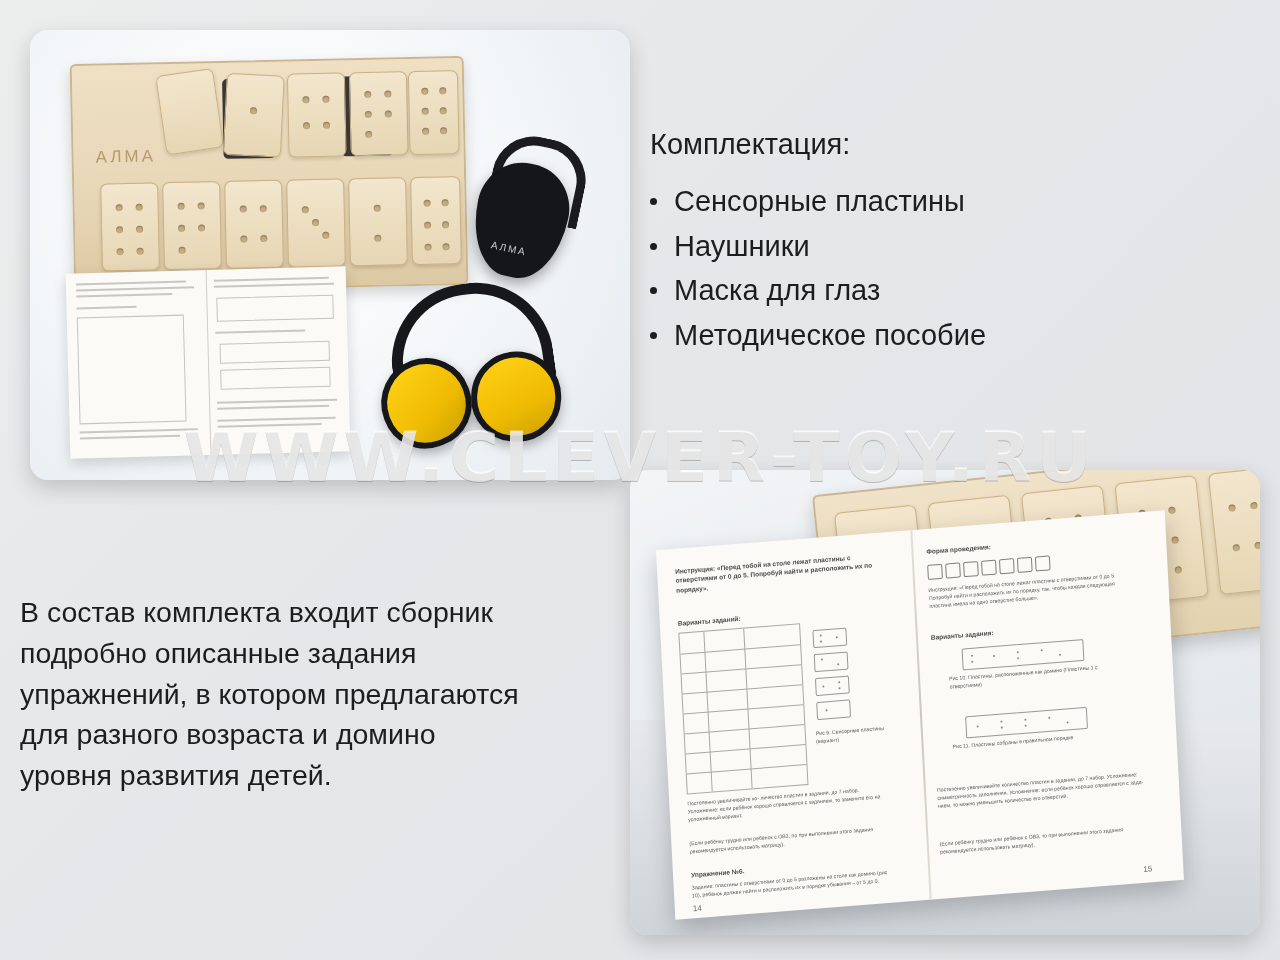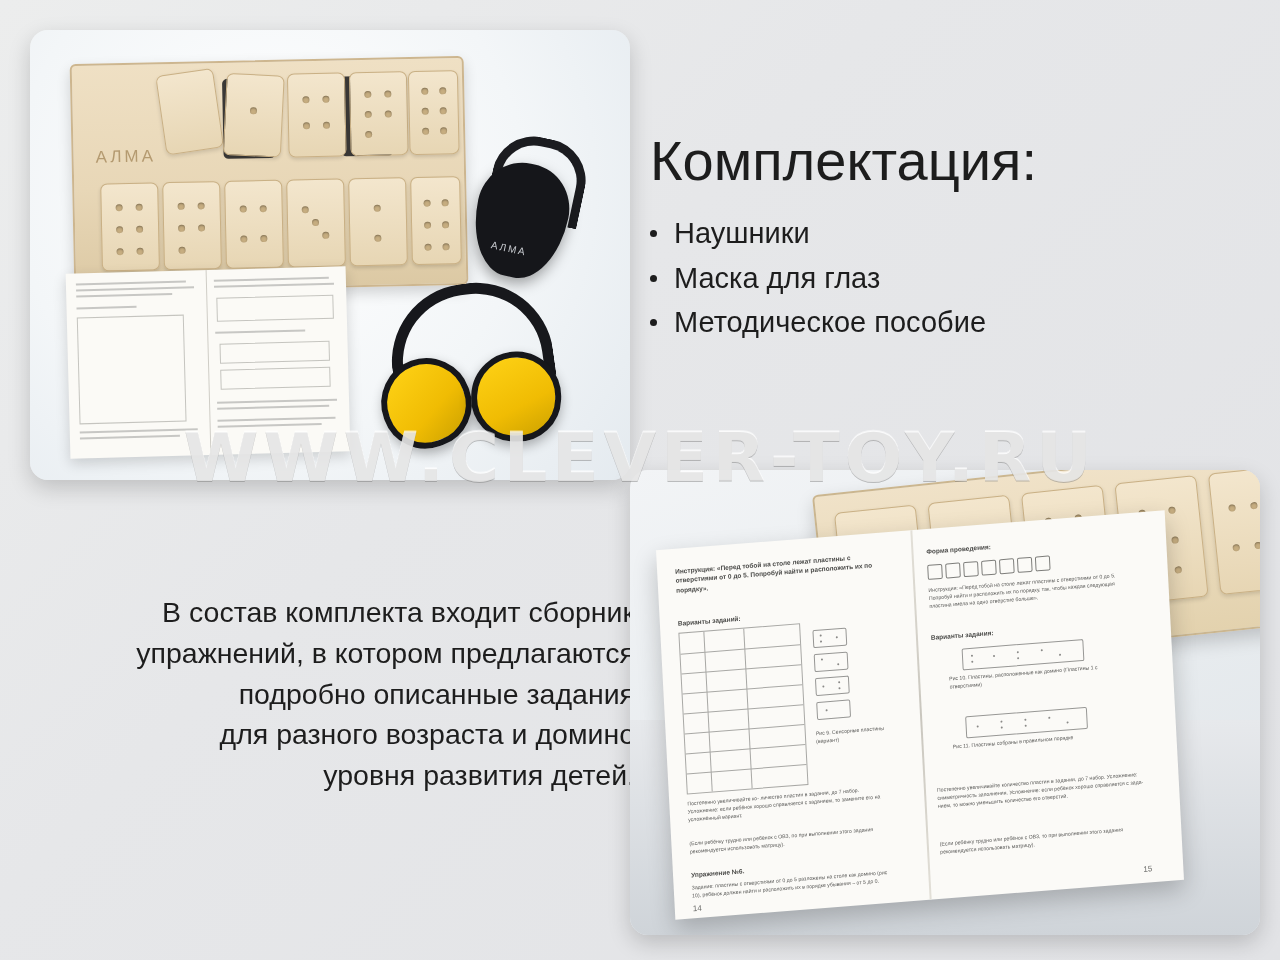--- a/index.html
+++ b/index.html
@@ -289,21 +289,21 @@
   }
 
   
   #spec-block {
     position: absolute;
     left: 650px;
     top: 128px;
     width: 600px;
   }
   .spec-title {
-    font-size: 56px;
+    font-size: 29px;
     color: #1d1d1d;
     margin: 0 0 18px 0;
     font-weight: normal;
   }
   .spec-list {
     list-style: none;
     margin: 0;
     padding: 0;
   }
   .spec-list li {
@@ -322,21 +322,21 @@
     margin-right: 17px;
     flex: 0 0 auto;
     transform: translateY(-6px);
   }
 
   #desc-block {
     position: absolute;
     left: 20px;
     top: 592px;
     width: 615px;
-    text-align: right;
+    text-align: left;
     font-size: 28.5px;
     line-height: 1.43;
     color: #1d1d1d;
   }
 
   
   #watermark {
     position: absolute;
     left: 0;
     top: 418px;
@@ -463,37 +463,41 @@
       <div class="mini-line" style="left:148px;top:150px;width:118px;"></div>
       <div class="mini-line" style="left:148px;top:156px;width:104px;"></div>
     </div>
   </div>
 
   <div id="spec-block">
     <h1 class="spec-title">Комплектация:</h1>
     <ul class="spec-list">
       <li>
         <span class="bullet"></span>
+        <span>Сенсорные пластины</span>
+      </li>
+      <li>
+        <span class="bullet"></span>
         <span>Наушники</span>
       </li>
       <li>
         <span class="bullet"></span>
         <span>Маска для глаз</span>
       </li>
       <li>
         <span class="bullet"></span>
         <span>Методическое пособие</span>
       </li>
     </ul>
   </div>
 
   <div id="desc-block">
     <div>В состав комплекта входит сборник</div>
+    <div>подробно описанные задания</div>
     <div>упражнений, в котором предлагаются</div>
-    <div>подробно описанные задания</div>
     <div>для разного возраста и домино</div>
     <div>уровня развития детей.</div>
   </div>
 
   <div class="photo-card" id="photo-book">
     <div class="desk"></div>
 
     <div class="tray2">
       <div class="plate" style="left:18px;top:18px;width:80px;height:120px;">
         <span class="dot" style="left:20px;top:28px;"></span>

